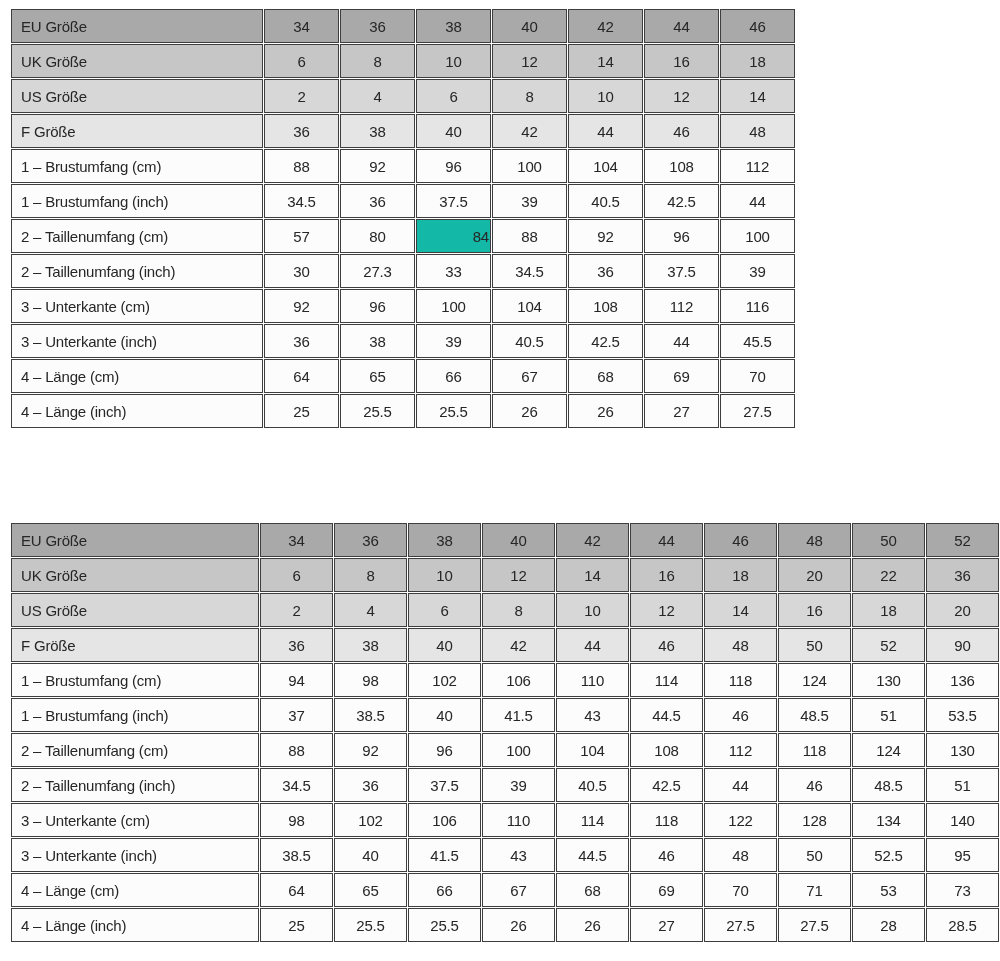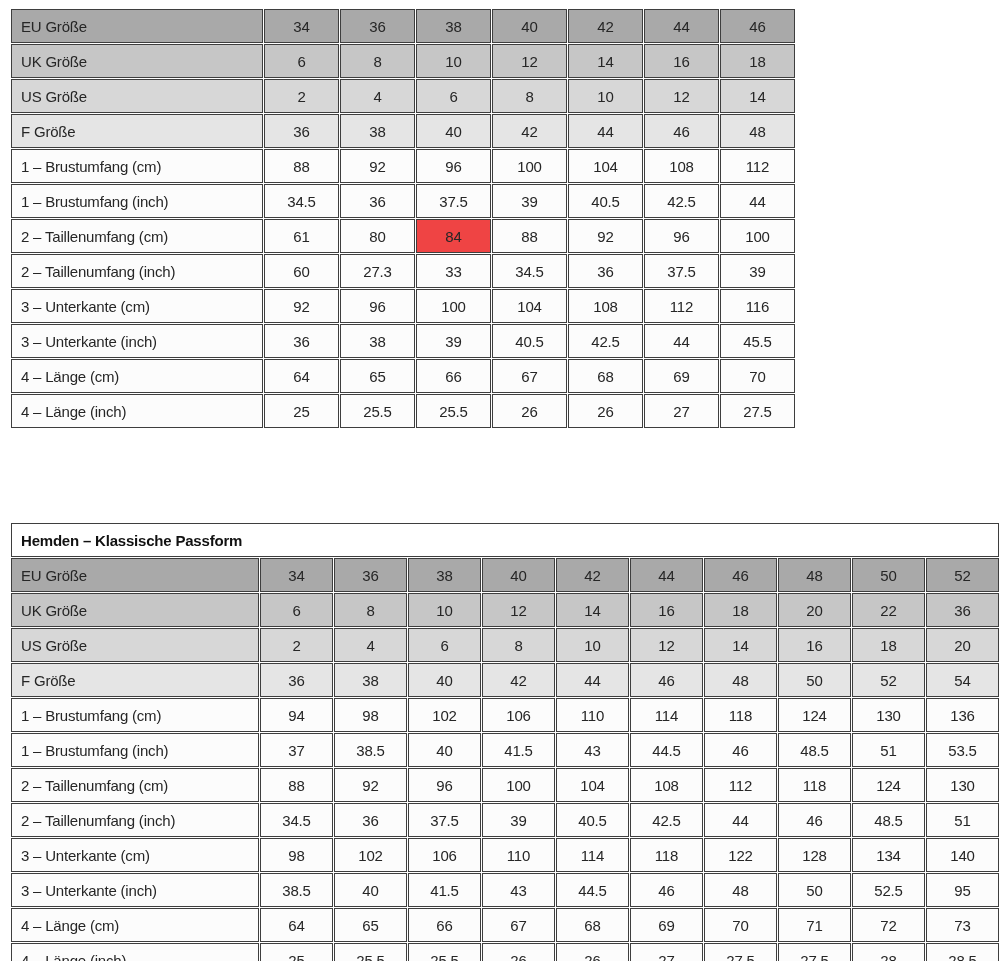--- a/index.html
+++ b/index.html
@@ -113,31 +113,31 @@
           <td class="value-cell" style="background-color: rgb(252, 252, 252);">34.5</td>
           <td class="value-cell" style="background-color: rgb(252, 252, 252);">36</td>
           <td class="value-cell" style="background-color: rgb(252, 252, 252);">37.5</td>
           <td class="value-cell" style="background-color: rgb(252, 252, 252);">39</td>
           <td class="value-cell" style="background-color: rgb(252, 252, 252);">40.5</td>
           <td class="value-cell" style="background-color: rgb(252, 252, 252);">42.5</td>
           <td class="value-cell" style="background-color: rgb(252, 252, 252);">44</td>
         </tr>
         <tr>
           <td class="label-cell" style="background-color: rgb(252, 252, 252);">2 – Taillenumfang (cm)</td>
-          <td class="value-cell" style="background-color: rgb(252, 252, 252);">61</td>
+          <td class="value-cell" style="background-color: rgb(252, 252, 252);">57</td>
           <td class="value-cell" style="background-color: rgb(252, 252, 252);">80</td>
-          <td class="value-cell" style="background-color: #ef4444;">84</td>
+          <td class="value-cell" style="background-color: #14b8a6; text-align: right;">84</td>
           <td class="value-cell" style="background-color: rgb(252, 252, 252);">88</td>
           <td class="value-cell" style="background-color: rgb(252, 252, 252);">92</td>
           <td class="value-cell" style="background-color: rgb(252, 252, 252);">96</td>
           <td class="value-cell" style="background-color: rgb(252, 252, 252);">100</td>
         </tr>
         <tr>
           <td class="label-cell" style="background-color: rgb(252, 252, 252);">2 – Taillenumfang (inch)</td>
-          <td class="value-cell" style="background-color: rgb(252, 252, 252);">60</td>
+          <td class="value-cell" style="background-color: rgb(252, 252, 252);">30</td>
           <td class="value-cell" style="background-color: rgb(252, 252, 252);">27.3</td>
           <td class="value-cell" style="background-color: rgb(252, 252, 252);">33</td>
           <td class="value-cell" style="background-color: rgb(252, 252, 252);">34.5</td>
           <td class="value-cell" style="background-color: rgb(252, 252, 252);">36</td>
           <td class="value-cell" style="background-color: rgb(252, 252, 252);">37.5</td>
           <td class="value-cell" style="background-color: rgb(252, 252, 252);">39</td>
         </tr>
         <tr>
           <td class="label-cell" style="background-color: rgb(252, 252, 252);">3 – Unterkante (cm)</td>
           <td class="value-cell" style="background-color: rgb(252, 252, 252);">92</td>
@@ -178,23 +178,20 @@
           <td class="value-cell" style="background-color: rgb(252, 252, 252);">27</td>
           <td class="value-cell" style="background-color: rgb(252, 252, 252);">27.5</td>
         </tr>
       </tbody>
   </table>
 </section>
 
 <section class="chart-section" id="table-klassische">
   <table class="size-table">
     <tbody>
-      <tr>
-        <td class="title-cell" colspan="11">Hemden – Klassische Passform</td>
-      </tr>
     <tr>
           <td class="label-cell" style="background-color: rgb(169, 169, 169);">EU Größe</td>
           <td class="value-cell" style="background-color: rgb(169, 169, 169);">34</td>
           <td class="value-cell" style="background-color: rgb(169, 169, 169);">36</td>
           <td class="value-cell" style="background-color: rgb(169, 169, 169);">38</td>
           <td class="value-cell" style="background-color: rgb(169, 169, 169);">40</td>
           <td class="value-cell" style="background-color: rgb(169, 169, 169);">42</td>
           <td class="value-cell" style="background-color: rgb(169, 169, 169);">44</td>
           <td class="value-cell" style="background-color: rgb(169, 169, 169);">46</td>
           <td class="value-cell" style="background-color: rgb(169, 169, 169);">48</td>
@@ -231,21 +228,21 @@
           <td class="label-cell" style="background-color: rgb(229, 229, 229);">F  Größe</td>
           <td class="value-cell" style="background-color: rgb(229, 229, 229);">36</td>
           <td class="value-cell" style="background-color: rgb(229, 229, 229);">38</td>
           <td class="value-cell" style="background-color: rgb(229, 229, 229);">40</td>
           <td class="value-cell" style="background-color: rgb(229, 229, 229);">42</td>
           <td class="value-cell" style="background-color: rgb(229, 229, 229);">44</td>
           <td class="value-cell" style="background-color: rgb(229, 229, 229);">46</td>
           <td class="value-cell" style="background-color: rgb(229, 229, 229);">48</td>
           <td class="value-cell" style="background-color: rgb(229, 229, 229);">50</td>
           <td class="value-cell" style="background-color: rgb(229, 229, 229);">52</td>
-          <td class="value-cell" style="background-color: rgb(229, 229, 229);">54</td>
+          <td class="value-cell" style="background-color: rgb(229, 229, 229);">90</td>
         </tr>
         <tr>
           <td class="label-cell" style="background-color: rgb(252, 252, 252);">1 – Brustumfang (cm)</td>
           <td class="value-cell" style="background-color: rgb(252, 252, 252);">94</td>
           <td class="value-cell" style="background-color: rgb(252, 252, 252);">98</td>
           <td class="value-cell" style="background-color: rgb(252, 252, 252);">102</td>
           <td class="value-cell" style="background-color: rgb(252, 252, 252);">106</td>
           <td class="value-cell" style="background-color: rgb(252, 252, 252);">110</td>
           <td class="value-cell" style="background-color: rgb(252, 252, 252);">114</td>
           <td class="value-cell" style="background-color: rgb(252, 252, 252);">118</td>
@@ -321,21 +318,21 @@
         <tr>
           <td class="label-cell" style="background-color: rgb(252, 252, 252);">4 – Länge (cm)</td>
           <td class="value-cell" style="background-color: rgb(252, 252, 252);">64</td>
           <td class="value-cell" style="background-color: rgb(252, 252, 252);">65</td>
           <td class="value-cell" style="background-color: rgb(252, 252, 252);">66</td>
           <td class="value-cell" style="background-color: rgb(252, 252, 252);">67</td>
           <td class="value-cell" style="background-color: rgb(252, 252, 252);">68</td>
           <td class="value-cell" style="background-color: rgb(252, 252, 252);">69</td>
           <td class="value-cell" style="background-color: rgb(252, 252, 252);">70</td>
           <td class="value-cell" style="background-color: rgb(252, 252, 252);">71</td>
-          <td class="value-cell" style="background-color: rgb(252, 252, 252);">72</td>
+          <td class="value-cell" style="background-color: rgb(252, 252, 252);">53</td>
           <td class="value-cell" style="background-color: rgb(252, 252, 252);">73</td>
         </tr>
         <tr>
           <td class="label-cell" style="background-color: rgb(252, 252, 252);">4 – Länge (inch)</td>
           <td class="value-cell" style="background-color: rgb(252, 252, 252);">25</td>
           <td class="value-cell" style="background-color: rgb(252, 252, 252);">25.5</td>
           <td class="value-cell" style="background-color: rgb(252, 252, 252);">25.5</td>
           <td class="value-cell" style="background-color: rgb(252, 252, 252);">26</td>
           <td class="value-cell" style="background-color: rgb(252, 252, 252);">26</td>
           <td class="value-cell" style="background-color: rgb(252, 252, 252);">27</td>

